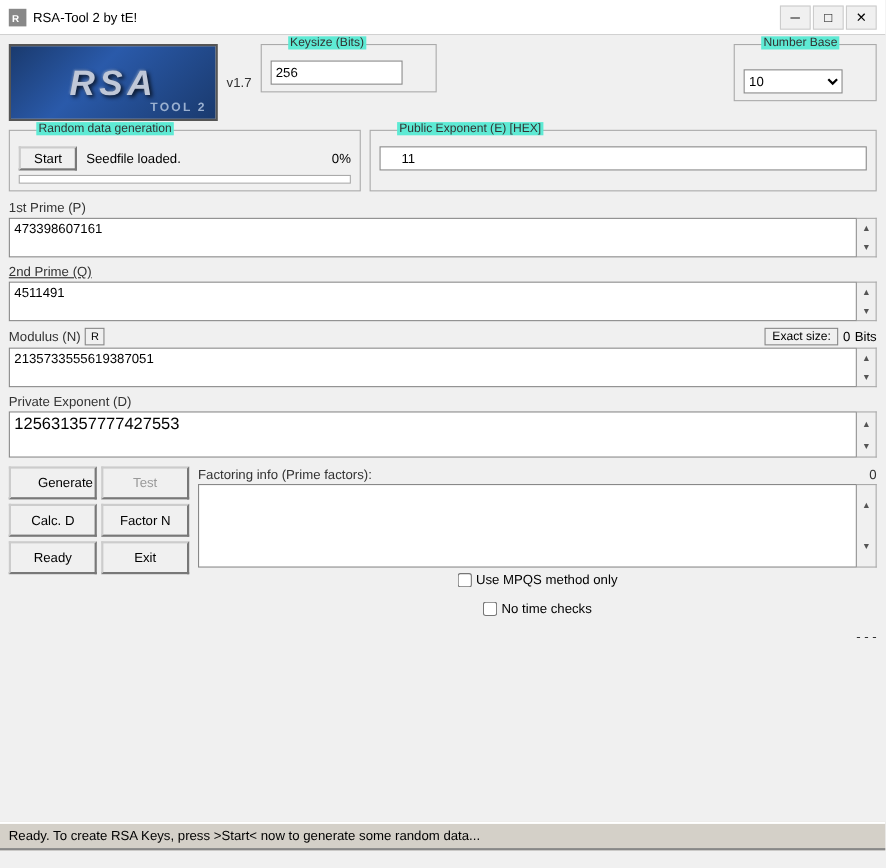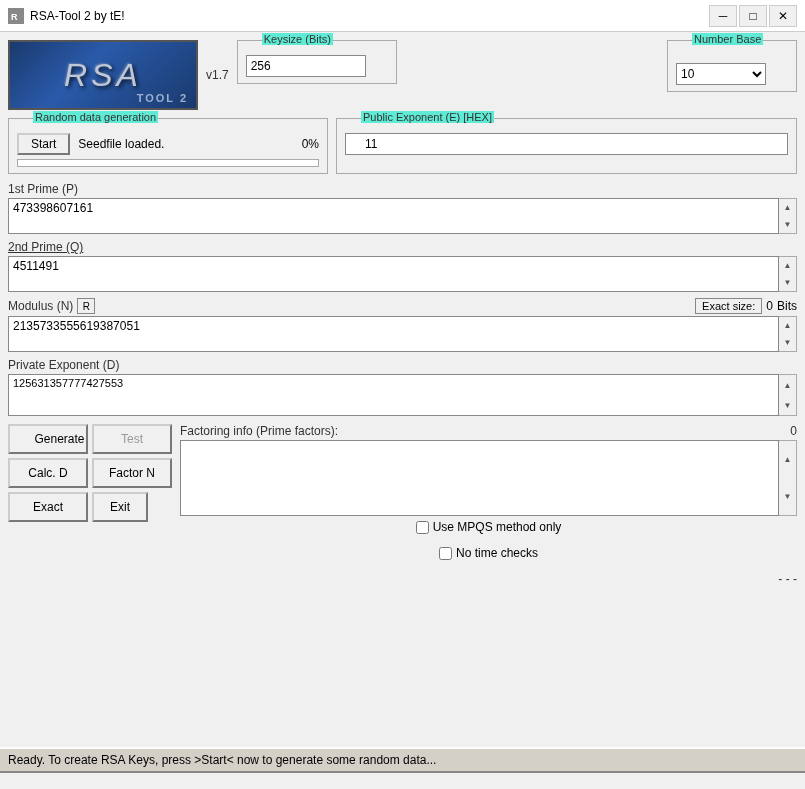--- a/index.html
+++ b/index.html
@@ -78,21 +78,21 @@
       display: flex;
       align-items: center;
       justify-content: center;
       border: 2px solid #555;
       position: relative;
       overflow: hidden;
     }
 
     .logo-text {
       font-size: 32px;
-      font-weight: 400;
+      font-weight: 700;
       color: #c0c8d8;
       font-style: italic;
       text-shadow: 2px 2px 4px rgba(0,0,0,0.8), -1px -1px 2px rgba(255,255,255,0.3);
       letter-spacing: 4px;
     }
 
     .logo-tool2 {
       position: absolute;
       bottom: 4px;
       right: 8px;
@@ -344,42 +344,42 @@
         <div style="display:flex; flex-direction:column; width:18px; border:1px solid #aaa; border-left:none; background:#f0f0f0;">
           <button class="scroll-btn">▲</button>
           <button class="scroll-btn">▼</button>
         </div>
       </div>
     </div>
 
     <div style="margin-bottom:8px;">
       <span style="font-size:12px; color:#333; display:block; margin-bottom:2px;">Private Exponent (D)</span>
       <div style="display:flex;">
-        <textarea style="flex: 1 1 0%; height: 42px; border: 1px solid rgb(136, 136, 136); padding: 2px 4px; font-size: 11px; background: white; resize: none; font-family: inherit;">125631357777427553</textarea>
+        <textarea style="flex: 1 1 0%; height: 42px; border: 1px solid rgb(136, 136, 136); padding: 2px 4px; font-size: 15px; background: white; resize: none; font-family: inherit;">125631357777427553</textarea>
         <div style="display:flex; flex-direction:column; width:18px; border:1px solid #aaa; border-left:none; background:#f0f0f0;">
           <button class="scroll-btn">▲</button>
           <button class="scroll-btn">▼</button>
         </div>
       </div>
     </div>
 
     <div style="display:flex; gap:8px;">
 
       <div style="display:flex; flex-direction:column; gap:4px; min-width:100px;">
         <div style="display:flex; gap:4px;">
           <button class="action-btn" style="width:80px;padding-left:23px;">Generate</button>
           <button class="action-btn" style="width:80px;" disabled="">Test</button>
         </div>
         <div style="display:flex; gap:4px;">
           <button class="action-btn" style="width:80px;">Calc. D</button>
           <button class="action-btn" style="width:80px;">Factor N</button>
         </div>
         <div style="display:flex; gap:4px;">
-          <button class="action-btn" style="width:80px;">Exact</button>
-          <button class="action-btn" style="width:56px;">Exit</button>
+          <button class="action-btn" style="width:80px;">Ready</button>
+          <button class="action-btn" style="width:80px;">Exit</button>
         </div>
       </div>
 
       <div style="flex:1; position:relative;">
         <div style="display:flex; justify-content:space-between; align-items:center; margin-bottom:2px;">
           <span style="font-size:12px; color:#333;">Factoring info (Prime factors):</span>
           <span style="font-size:12px; color:#333;">0</span>
         </div>
         <div style="display:flex;">
           <textarea style="flex: 1 1 0%; height: 76px; border: 1px solid rgb(136, 136, 136); padding: 2px 4px; font-size: 12px; background: white; resize: none; font-family: inherit;"></textarea>

